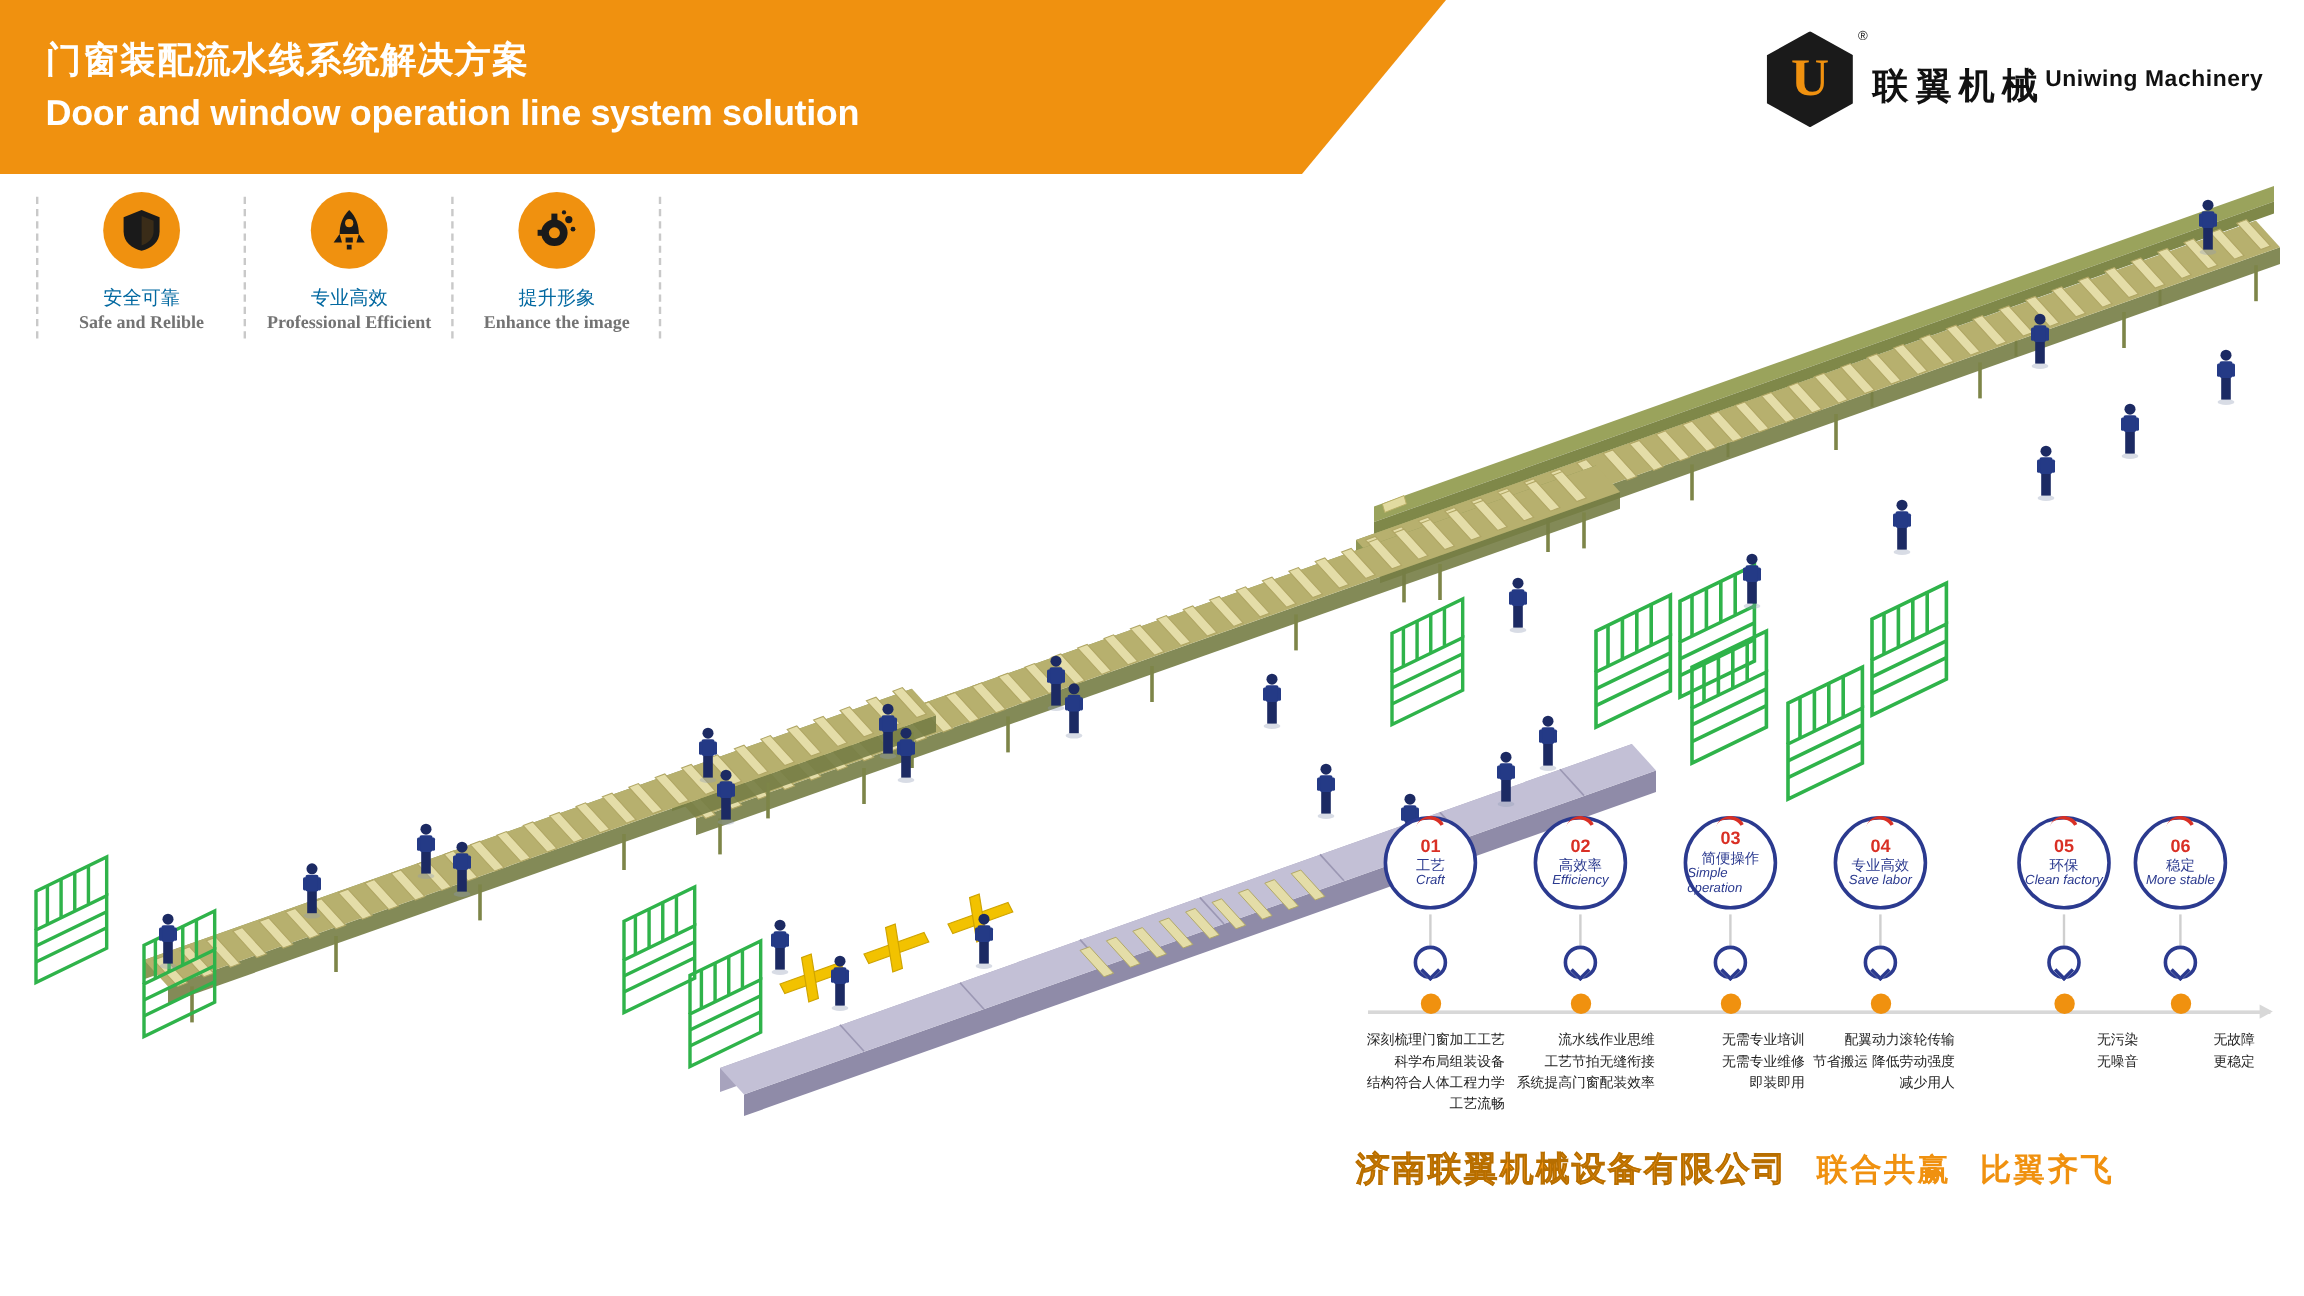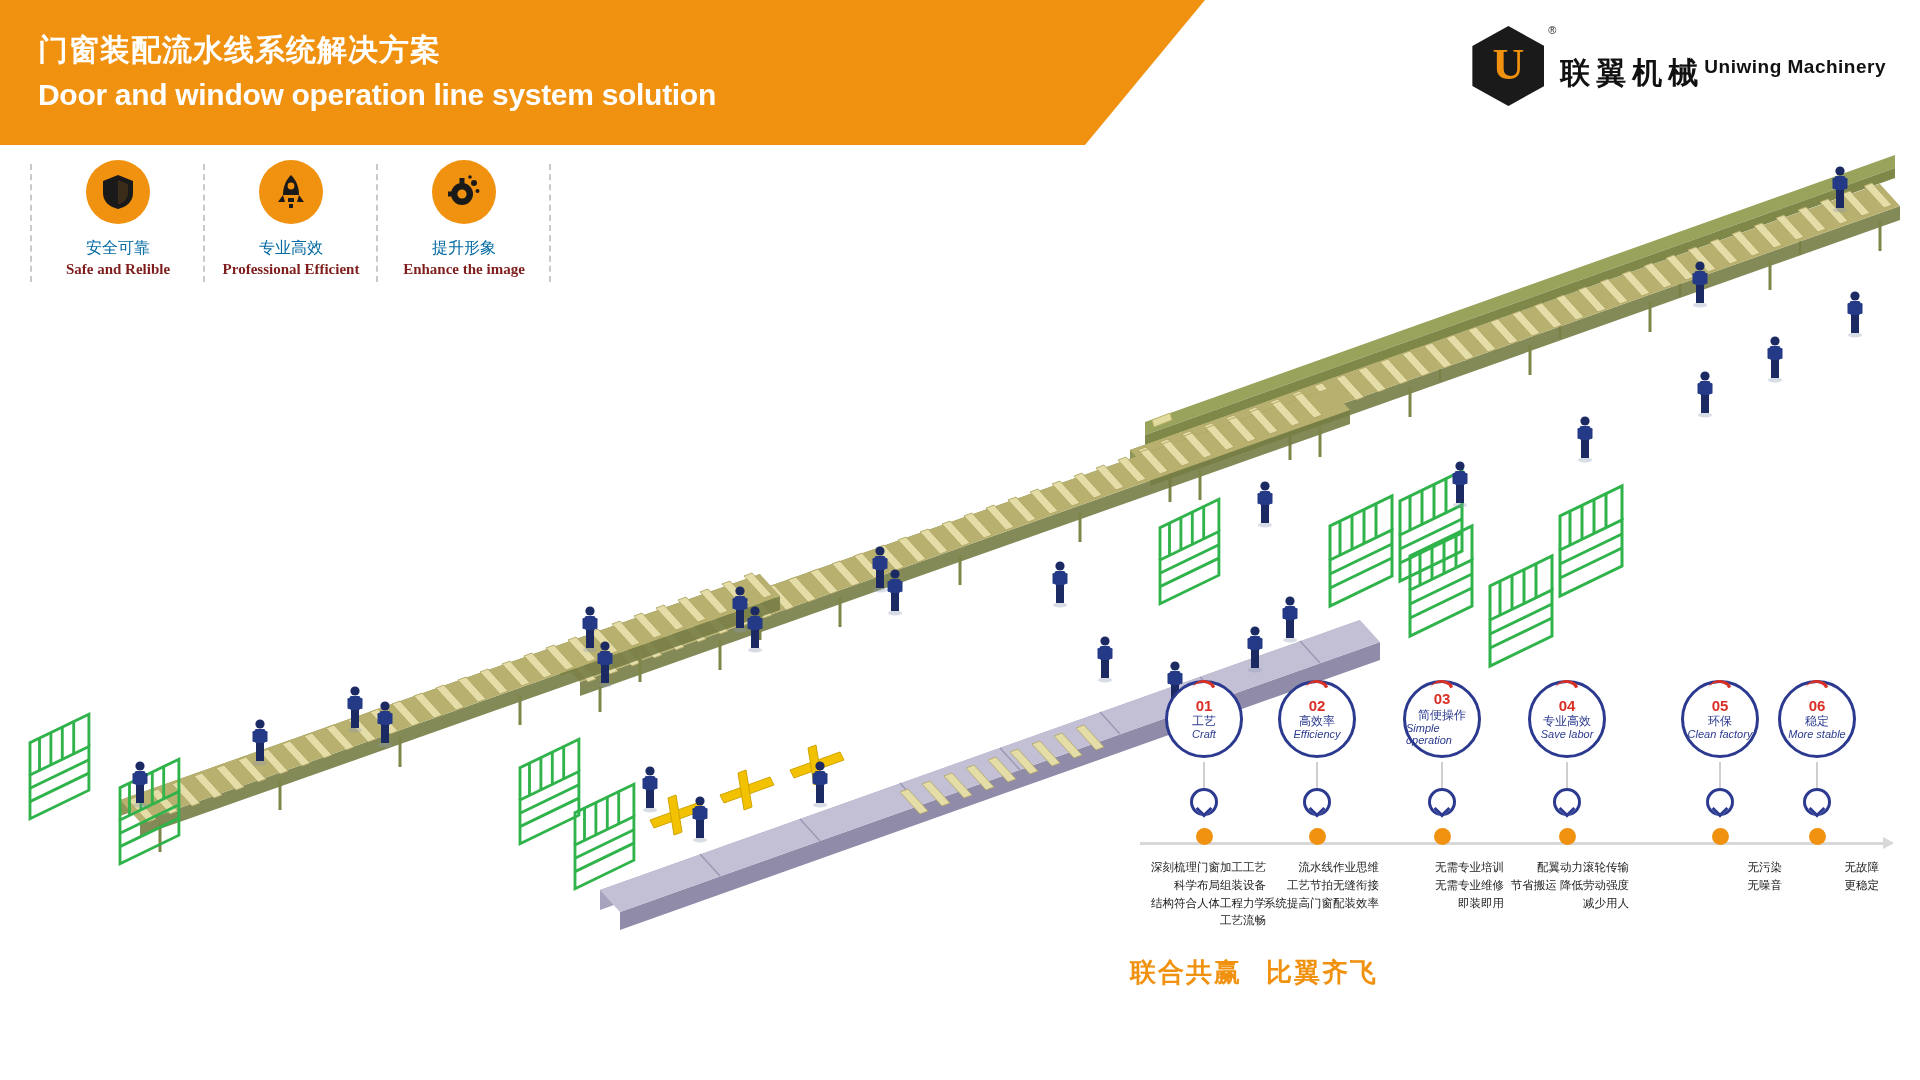--- a/index.html
+++ b/index.html
@@ -45,21 +45,21 @@
 
   
   .features{position:absolute;left:30px;top:160px;display:flex;align-items:flex-start;}
   .feat-div{width:1px;height:118px;border-left:2px dashed #c9c9c9;margin-top:4px;}
   .feature{width:170px;display:flex;flex-direction:column;align-items:center;}
   .feat-icon{
     width:64px;height:64px;border-radius:50%;background:#F0910F;
     display:flex;align-items:center;justify-content:center;margin-bottom:14px;
   }
   .feat-cn{font-size:16px;color:#0369a1;font-family:"Liberation Serif", serif;margin-bottom:2px;}
-  .feat-en{font-size:15px;color:#7f1d1d;font-weight:bold;font-family:"Liberation Serif", serif;}
+  .feat-en{font-size:15px;color:#737373;font-weight:bold;font-family:"Liberation Serif", serif;}
 
   
   .scene{position:absolute;left:0;top:120px;width:1920px;height:840px;}
 
   
   .timeline{position:absolute;left:1130px;top:680px;width:770px;height:260px;}
   .t-axis{
     position:absolute;left:10px;top:162px;width:752px;height:3px;background:#d8d8d8;
   }
   .t-axis:after{
@@ -531,21 +531,21 @@
           </g>
       </g>
     </g>
   </svg>
 </div>
 
 <div class="timeline">
   <div class="t-axis"></div>
   <div class="bnodes">
 
-    <div class="bnode" style="left:12px;top:0px;">
+    <div class="bnode" style="left:0px;top:0px;">
       <div class="circle">
         <div class="c-num">01</div>
         <div class="c-cn">工艺</div>
         <div class="c-en">Craft</div>
       </div>
       <div class="stem"></div>
       <div class="pin"></div>
       <div class="dot"></div>
       <div class="btext" style="white-space:pre-line;">深刻梳理门窗加工工艺
 科学布局组装设备
@@ -618,15 +618,16 @@
       <div class="pin"></div>
       <div class="dot"></div>
       <div class="btext" style="white-space:pre-line;">无故障
 更稳定</div>
     </div>
 
   </div>
 </div>
 
 <div class="footer">
+  <div class="f-company">济南联翼机械设备有限公司</div>
   <div class="f-slogan">联合共赢</div>
   <div class="f-slogan">比翼齐飞</div>
 </div>
 
 </body></html>

